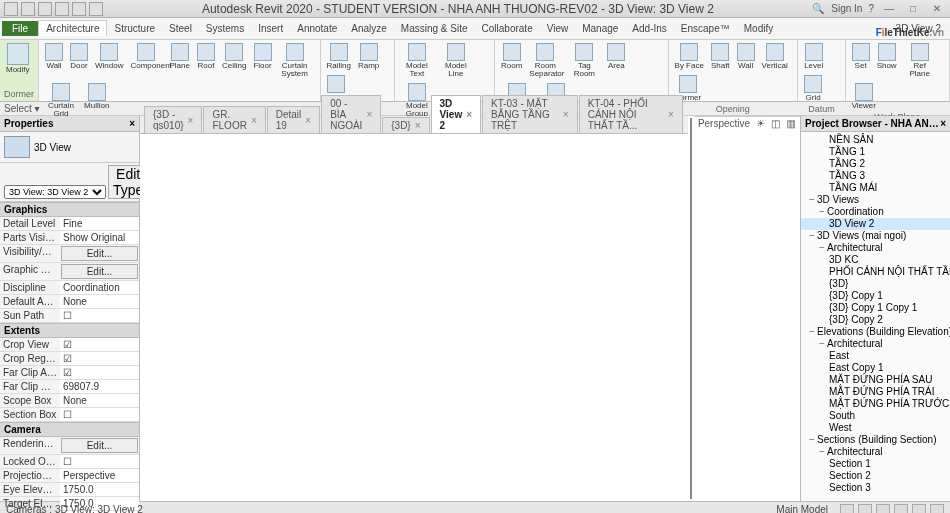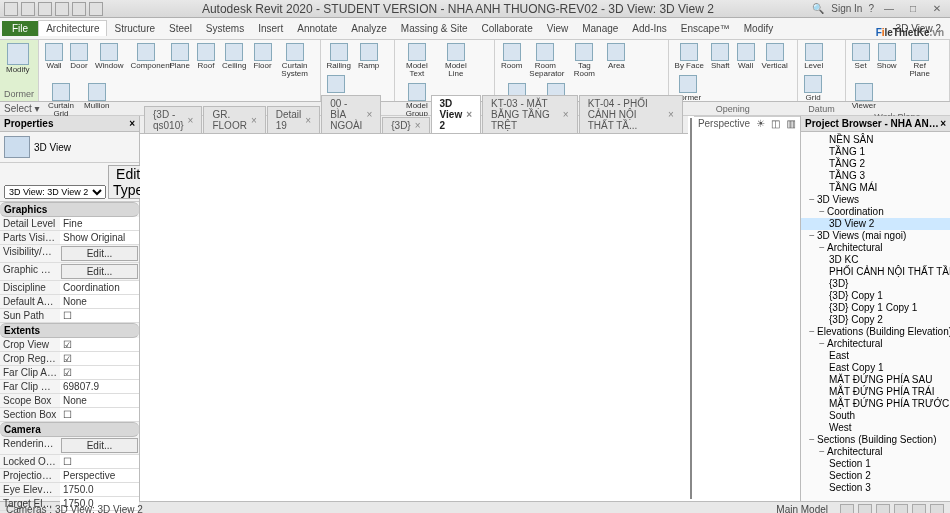--- a/index.html
+++ b/index.html
@@ -37,21 +37,21 @@
 .main { display: flex; height: 385px; }
 
 
 .props { width: 140px; background: #f4f4f4; border-right: 1px solid #bbb; display: flex; flex-direction: column; font-size: 9px; }
 .props .phead { background: #e0e0e0; padding: 2px 4px; border-bottom: 1px solid #bbb; font-weight: bold; display:flex; justify-content:space-between;}
 .props .ptype { display: flex; align-items: center; gap: 4px; padding: 4px; border-bottom: 1px solid #ccc; }
 .props .ptype .picon { width: 26px; height: 22px; background: #cde; border: 1px solid #89a; }
 .props .selrow { display:flex; padding:2px 4px; gap:2px; border-bottom:1px solid #ccc;}
 .props .selrow select{ font-size:9px; flex:1;margin-top:20px;}
 .props .selrow .editbtn{ font-size:14px; padding:0 4px; background:#eee; border:1px solid #aaa;}
-.props .section { background: #d8d8d8; padding: 1px 4px; font-weight: bold; border-top: 1px solid #bbb; border-bottom: 1px solid #bbb; border-radius: 6px; }
+.props .section { background: #d8d8d8; padding: 1px 4px; font-weight: bold; border-top: 1px solid #bbb; border-bottom: 1px solid #bbb; }
 .props .prow { display: flex; border-bottom: 1px solid #ddd; }
 .props .prow .pk { width: 60px; padding: 1px 3px; color: #333; overflow:hidden; white-space:nowrap; text-overflow:ellipsis;}
 .props .prow .pv { flex: 1; padding: 1px 3px; background: #fff; color: #333; overflow:hidden; white-space:nowrap;}
 .props .prow .pv.btn { background: #eee; text-align: center; border: 1px solid #aaa; margin:1px;}
 
 
 .viewtabs { height: 18px; background: #eee; border-bottom: 1px solid #bbb; display: flex; align-items: flex-end; padding: 0 4px; gap: 0;}
 .viewtabs .vtab { padding: 2px 8px; font-size: 9px; background: #e4e4e4; border: 1px solid #bbb; border-bottom: none; margin-right: 1px; color: #555; display:flex; gap:4px; align-items:center;}
 .viewtabs .vtab.active { background: #fff; font-weight: bold; color: #222;}
 .viewtabs .vtab .x { color:#888; cursor:pointer;}

